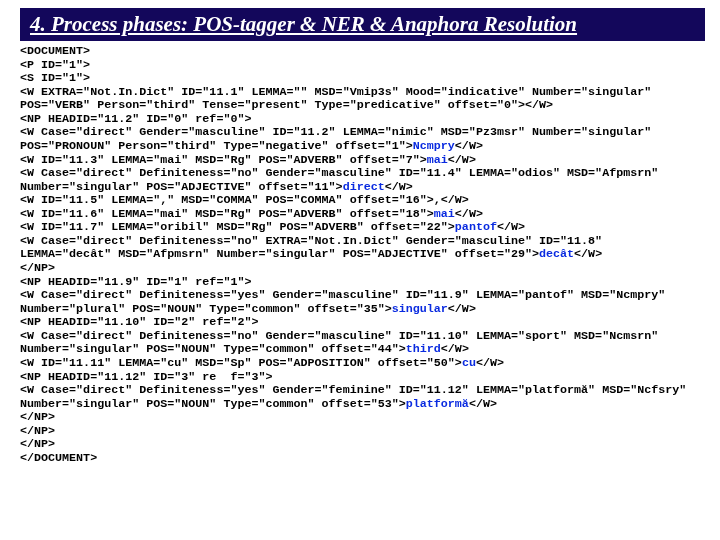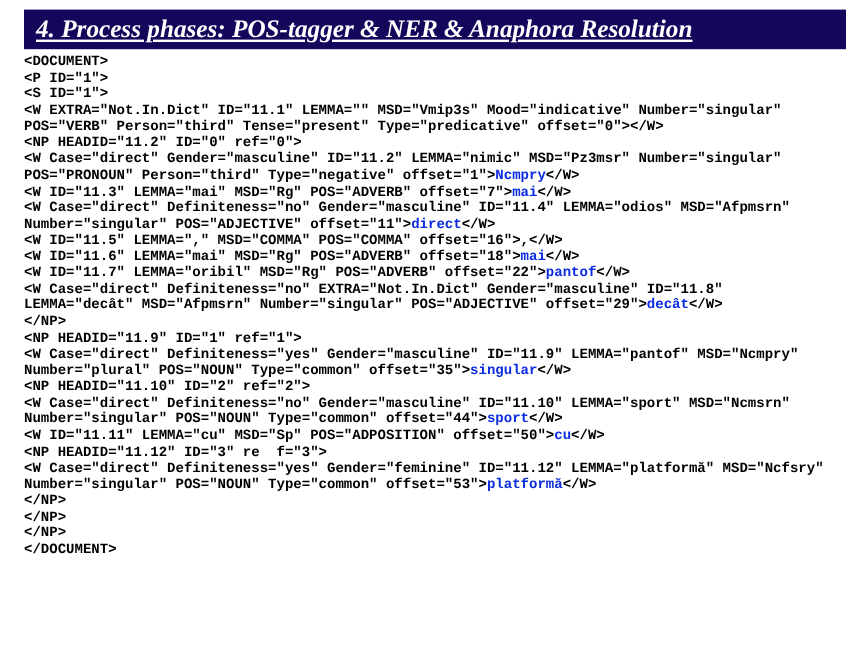--- a/index.html
+++ b/index.html
@@ -54,21 +54,21 @@
 <span>&lt;W ID="11.3" LEMMA="mai" MSD="Rg" POS="ADVERB" offset="7"&gt;</span><span class="hl">mai</span><span>&lt;/W&gt;</span>
 <span>&lt;W Case="direct" Definiteness="no" Gender="masculine" ID="11.4" LEMMA="odios" MSD="Afpmsrn" Number="singular" POS="ADJECTIVE" offset="11"&gt;</span><span class="hl">direct</span><span>&lt;/W&gt;</span>
 <span>&lt;W ID="11.5" LEMMA="," MSD="COMMA" POS="COMMA" offset="16"&gt;</span><span>,&lt;/W&gt;</span>
 <span>&lt;W ID="11.6" LEMMA="mai" MSD="Rg" POS="ADVERB" offset="18"&gt;</span><span class="hl">mai</span><span>&lt;/W&gt;</span>
 <span>&lt;W ID="11.7" LEMMA="oribil" MSD="Rg" POS="ADVERB" offset="22"&gt;</span><span class="hl">pantof</span><span>&lt;/W&gt;</span>
 <span>&lt;W Case="direct" Definiteness="no" EXTRA="Not.In.Dict" Gender="masculine" ID="11.8" LEMMA="decât" MSD="Afpmsrn" Number="singular" POS="ADJECTIVE" offset="29"&gt;</span><span class="hl">decât</span><span>&lt;/W&gt;</span>
 <span>&lt;/NP&gt;</span>
 <span>&lt;NP HEADID="11.9" ID="1" ref="1"&gt;</span>
 <span>&lt;W Case="direct" Definiteness="yes" Gender="masculine" ID="11.9" LEMMA="pantof" MSD="Ncmpry" Number="plural" POS="NOUN" Type="common" offset="35"&gt;</span><span class="hl">singular</span><span>&lt;/W&gt;</span>
 <span>&lt;NP HEADID="11.10" ID="2" ref="2"&gt;</span>
-<span>&lt;W Case="direct" Definiteness="no" Gender="masculine" ID="11.10" LEMMA="sport" MSD="Ncmsrn" Number="singular" POS="NOUN" Type="common" offset="44"&gt;</span><span class="hl">sport</span><span>&lt;/W&gt;</span>
+<span>&lt;W Case="direct" Definiteness="no" Gender="masculine" ID="11.10" LEMMA="sport" MSD="Ncmsrn" Number="singular" POS="NOUN" Type="common" offset="44"&gt;</span><span class="hl">third</span><span>&lt;/W&gt;</span>
 <span>&lt;W ID="11.11" LEMMA="cu" MSD="Sp" POS="ADPOSITION" offset="50"&gt;</span><span class="hl">cu</span><span>&lt;/W&gt;</span>
 <span>&lt;NP HEADID="11.12" ID="3" re  f="3"&gt;</span>
 <span>&lt;W Case="direct" Definiteness="yes" Gender="feminine" ID="11.12" LEMMA="platformă" MSD="Ncfsry" Number="singular" POS="NOUN" Type="common" offset="53"&gt;</span><span class="hl">platformă</span><span>&lt;/W&gt;</span>
 <span>&lt;/NP&gt;</span>
 <span>&lt;/NP&gt;</span>
 <span>&lt;/NP&gt;</span>
 <span>&lt;/DOCUMENT&gt;</span></div>
 </div>
 
 </body></html>

